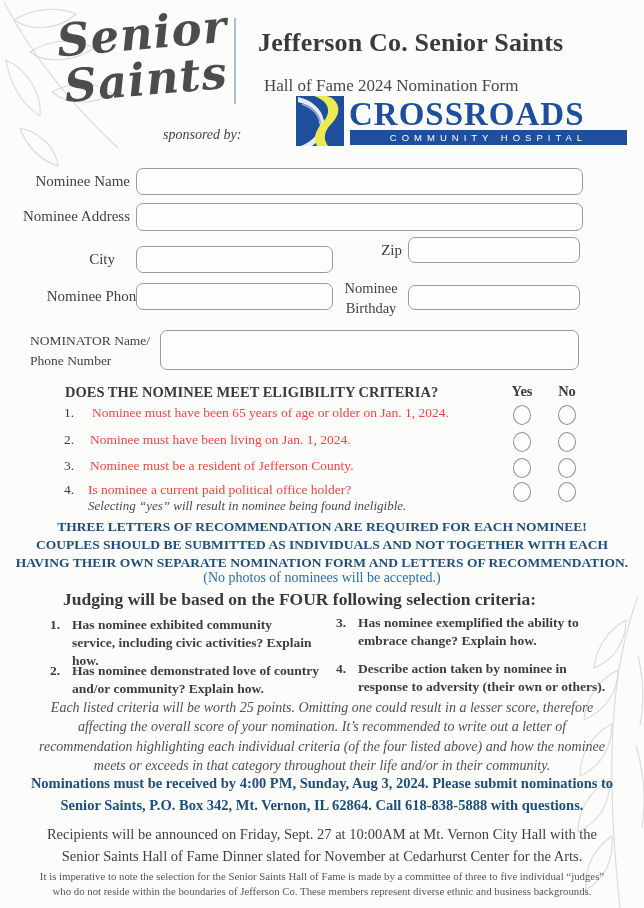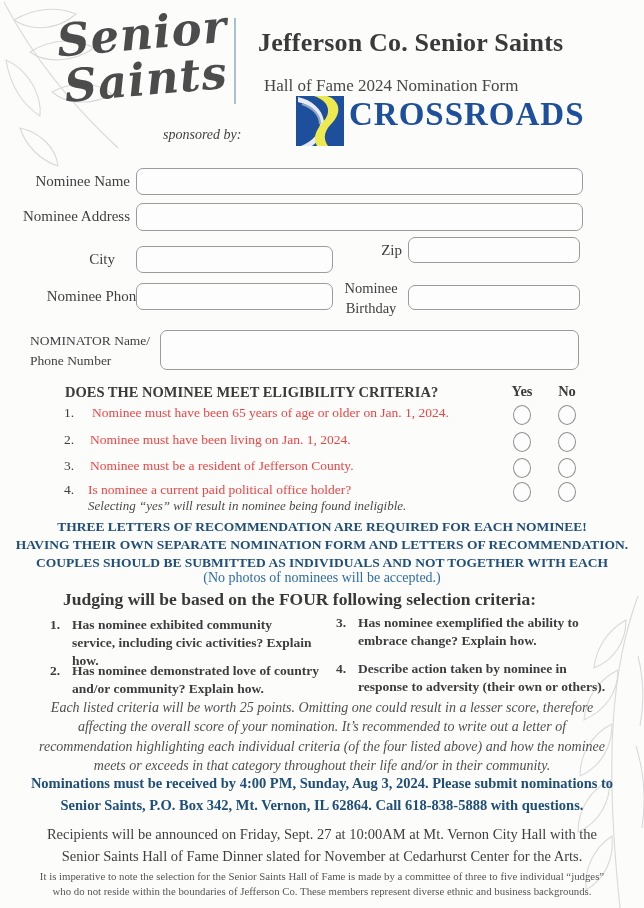--- a/index.html
+++ b/index.html
@@ -125,20 +125,21 @@
   <div class="abs sub-title">Hall of Fame 2024 Nomination Form</div>
   <div class="abs sponsored">sponsored by:</div>
 
   <svg class="abs cr-icon" viewBox="0 0 48 50">
     <rect x="0" y="0" width="48" height="50" fill="#1e4f9c"></rect>
     <path d="M2,6 C16,9 24,18 24,27 C24,37 17,45 5,50 L16,50 C27,42 30,34 28,25 C26,13 16,4 2,1 Z" fill="#e7ecf2"></path>
     <path d="M18,0 C33,5 36,16 27,26 C19,35 17,42 21,50 L32,50 C26,41 29,34 37,26 C47,15 42,3 31,0 Z" fill="#ede94f"></path>
     <path d="M6,8 C18,12 24,20 24,28" stroke="#8fa6c4" stroke-width="2" fill="none"></path>
   </svg>
   <div class="abs cr-name">CROSSROADS</div>
+  <div class="abs cr-bar">COMMUNITY HOSPITAL</div>
 
   <div class="abs flabel lbl-name">Nominee Name</div>
   <input class="box in-name" style="">
 
   <div class="abs flabel lbl-addr">Nominee Address</div>
   <input class="box in-addr" style="">
 
   <div class="abs flabel lbl-city">City</div>
   <input class="box in-city" style="">
 
@@ -180,22 +181,22 @@
   <span class="radio" style="left:558px;top:458px;"></span>
 
   <div class="abs elig-num" style="left:64px;top:482px;">4.</div>
   <div class="abs elig-text" style="left:88px;top:482px;">Is nominee a current paid political office holder?</div>
   <div class="abs elig-note" style="left:88px;top:498px;">Selecting “yes” will result in nominee being found ineligible.</div>
   <span class="radio" style="left:513px;top:482px;"></span>
   <span class="radio" style="left:558px;top:482px;"></span>
 
   <div class="abs notice">
     <div>THREE LETTERS OF RECOMMENDATION ARE REQUIRED FOR EACH NOMINEE!</div>
+    <div>COUPLES SHOULD BE SUBMITTED AS INDIVIDUALS AND NOT TOGETHER WITH EACH</div>
     <div>HAVING THEIR OWN SEPARATE NOMINATION FORM AND LETTERS OF RECOMMENDATION.</div>
-    <div>COUPLES SHOULD BE SUBMITTED AS INDIVIDUALS AND NOT TOGETHER WITH EACH</div>
   </div>
   <div class="abs no-photos">(No photos of nominees will be accepted.)</div>
 
   <div class="abs judging-head">Judging will be based on the FOUR following selection criteria:</div>
 
   <div class="abs crit c1">
     <span class="n">1.</span>
     <span>Has nominee exhibited community service, including civic activities? Explain how.</span>
   </div>
   <div class="abs crit c2">

